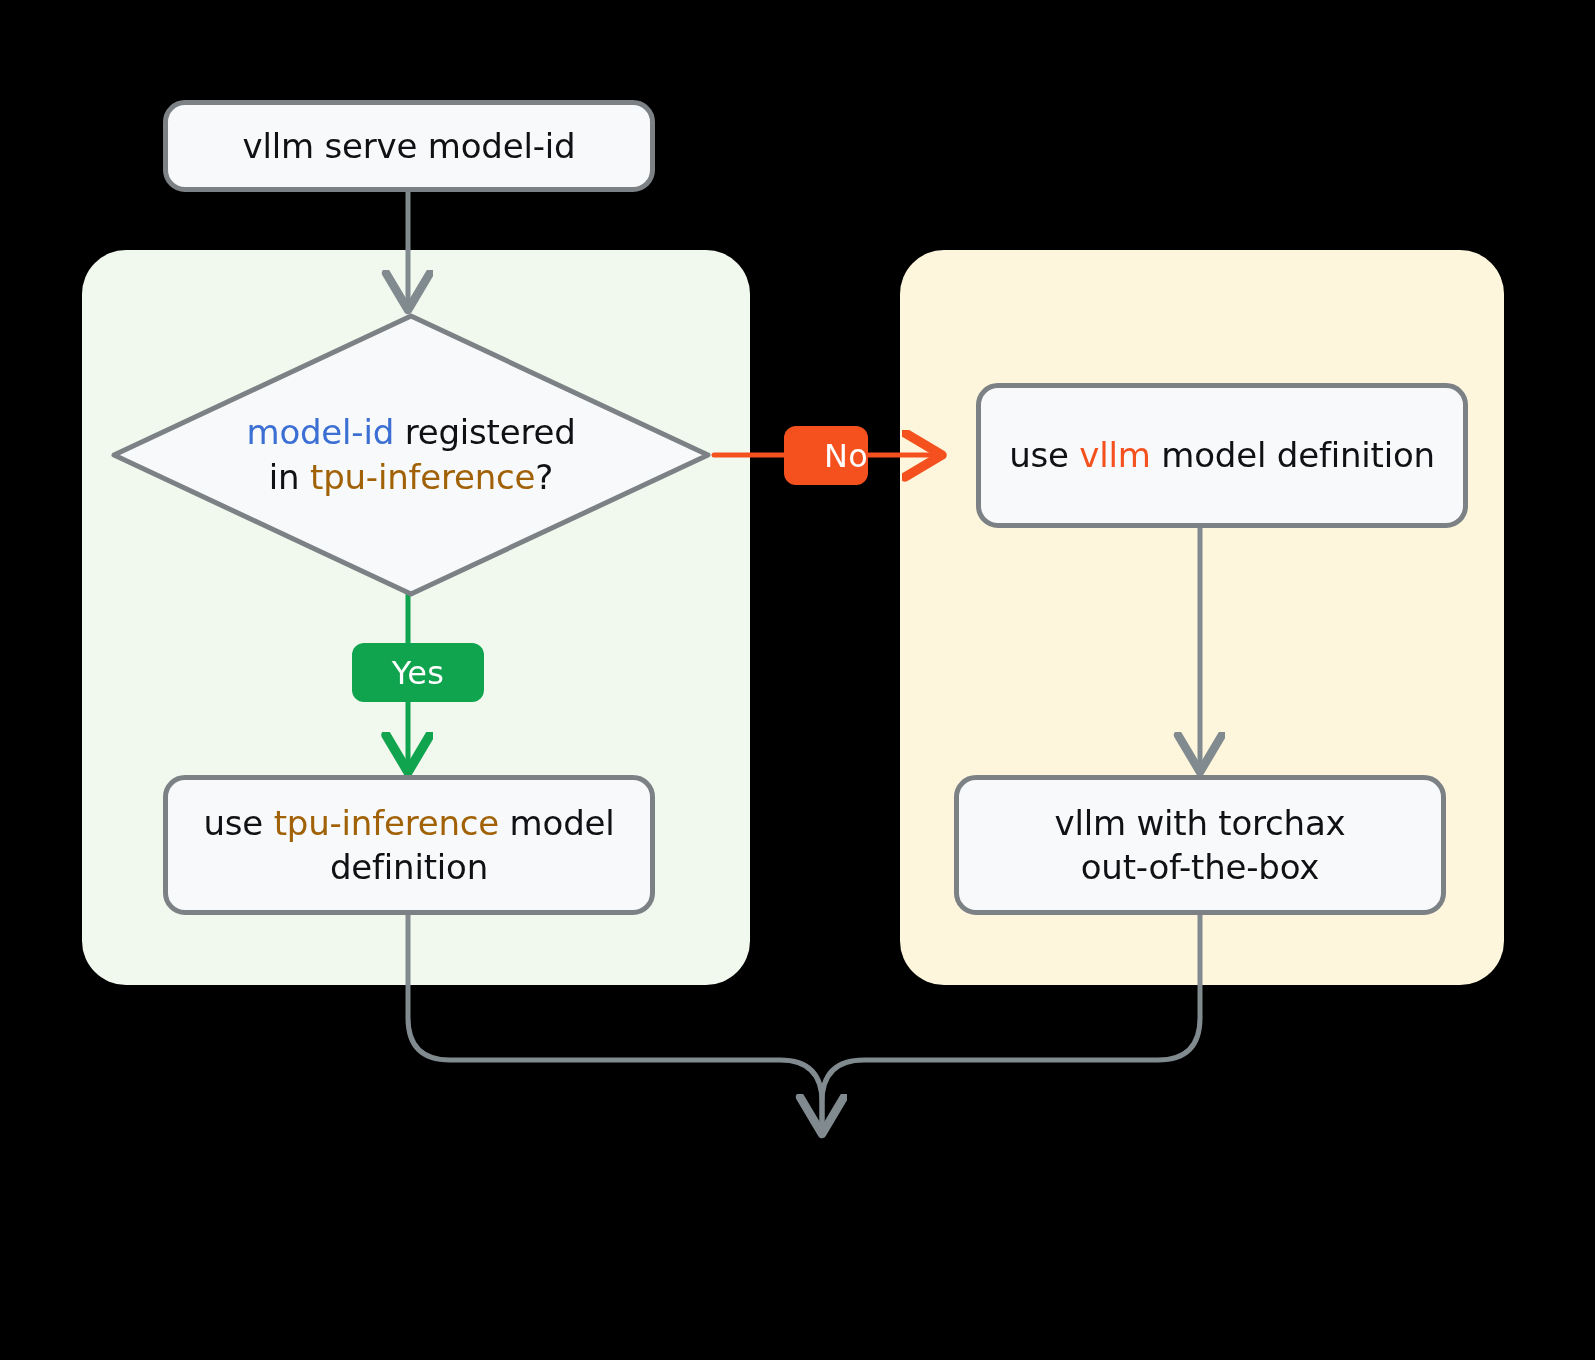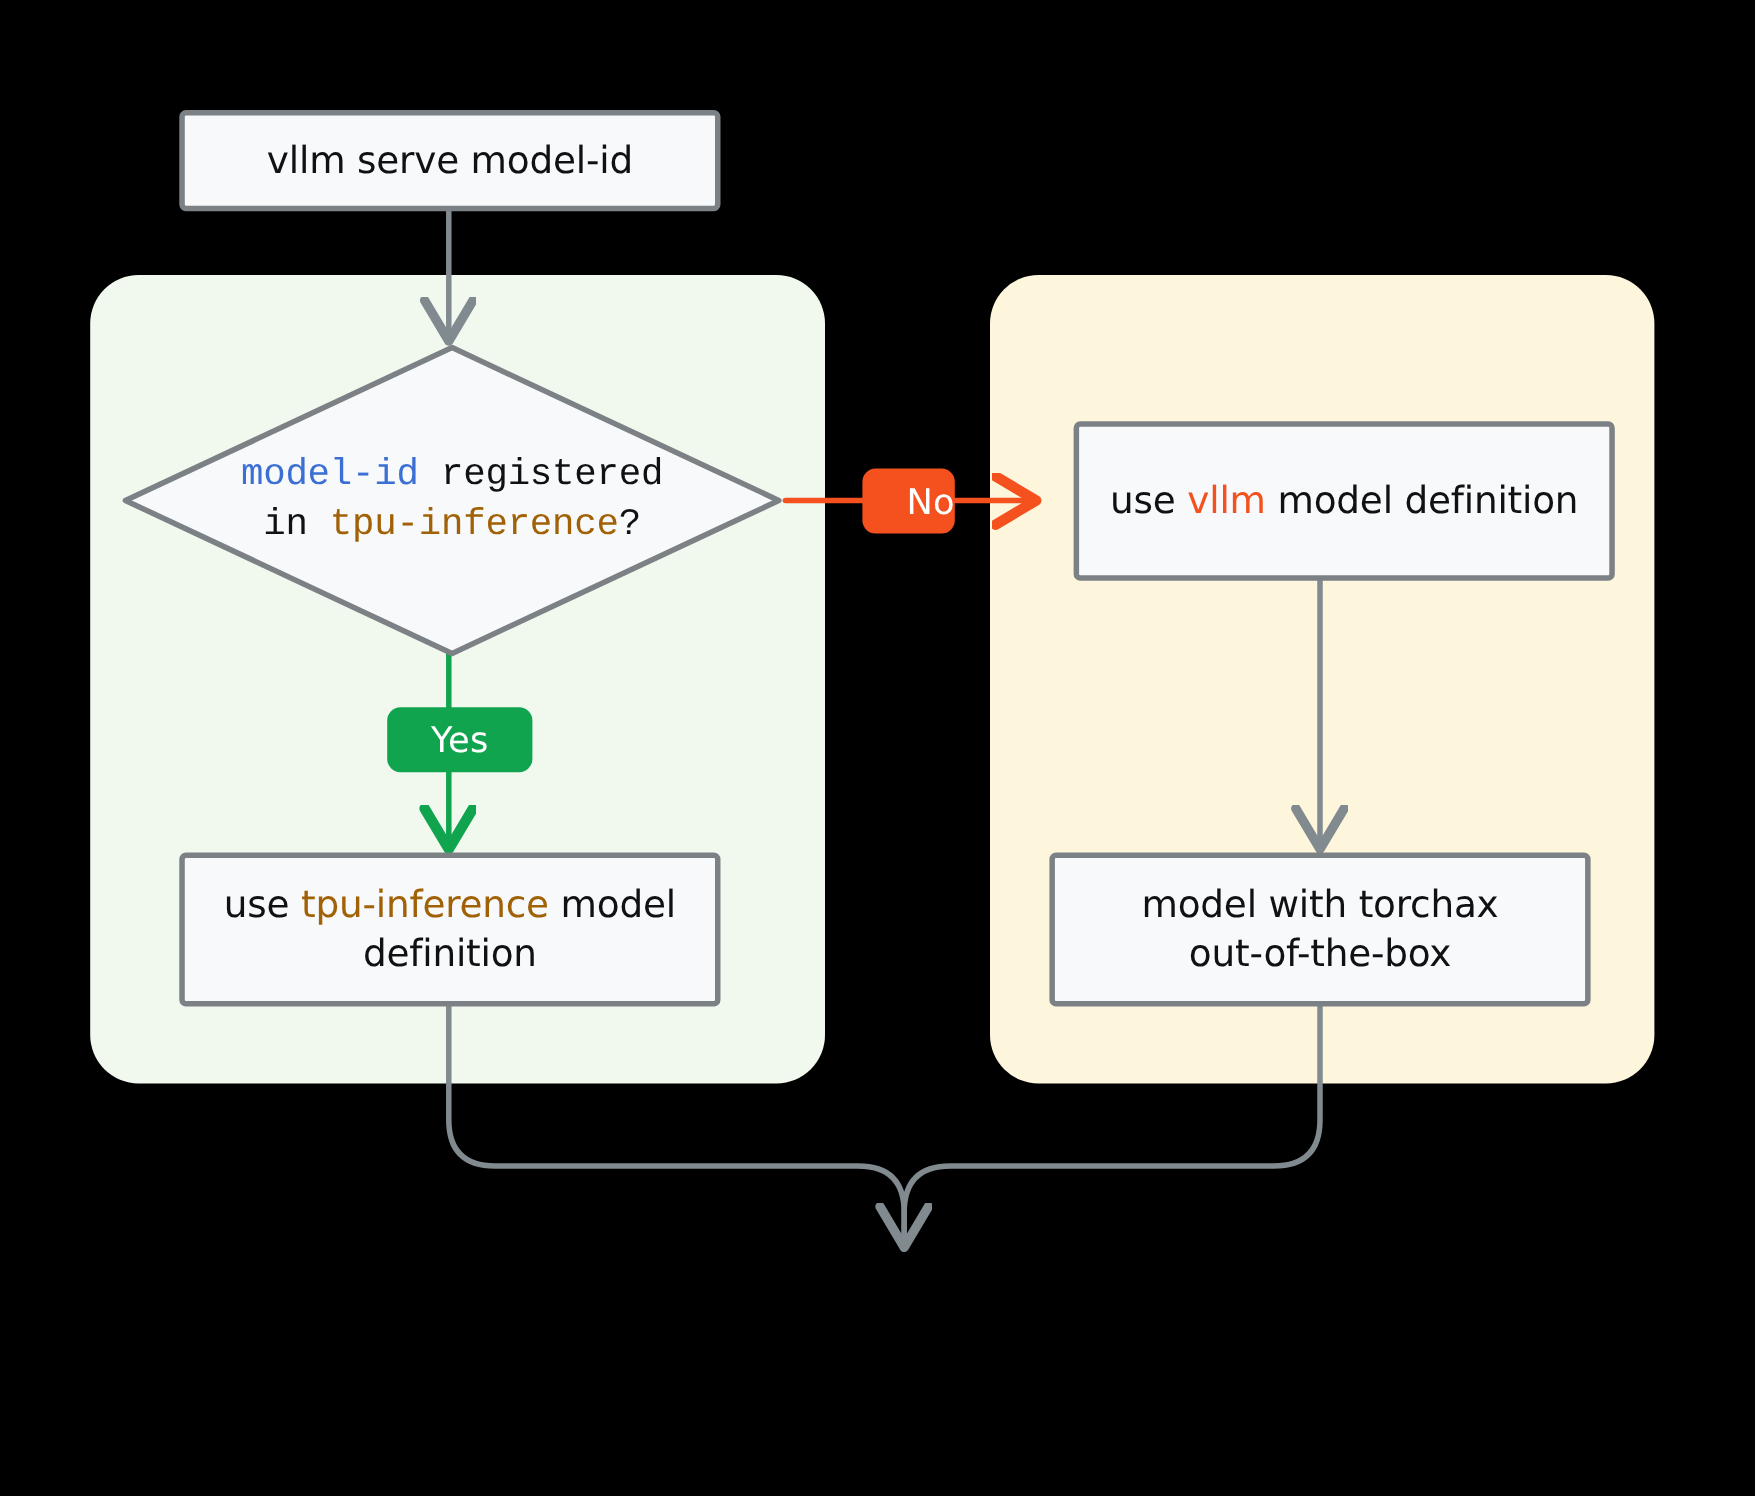--- a/index.html
+++ b/index.html
@@ -29,21 +29,21 @@
   }
   .panel {
     position: absolute;
     border-radius: 44px;
   }
   .node {
     position: absolute;
     box-sizing: border-box;
     background: #f8f9fa;
     border: 5px solid #7c8185;
-    border-radius: 6px;
+    border-radius: 22px;
     display: flex;
     align-items: center;
     justify-content: center;
     text-align: center;
     color: #101114;
     font-size: 34px;
     line-height: 1.3;
     letter-spacing: -0.2px;
     padding: 6px 14px;
   }
@@ -112,21 +112,21 @@
 
     <path d="M408,915 L408,1018 Q408,1060 450,1060 L780,1060 Q822,1060 822,1102 L822,1130" fill="none" stroke="#808a8f" stroke-width="5" stroke-linecap="round" stroke-linejoin="round" marker-end="url(#ah-gray)"></path>
 
     <path d="M1200,915 L1200,1018 Q1200,1060 1158,1060 L864,1060 Q822,1060 822,1102 L822,1130" fill="none" stroke="#808a8f" stroke-width="5" stroke-linecap="round" stroke-linejoin="round"></path>
   </svg>
 
   <div class="node" style="left:163px; top:100px; width:492px; height:92px;">
     <span class="txt">vllm serve model-id</span>
   </div>
 
-  <div class="diamond-wrap" style="left:108px; top:310px; width:606px; height:290px;font-family:Liberation Mono, monospace;">
+  <div class="diamond-wrap" style="left:108px; top:310px; width:606px; height:290px;">
     <svg width="606" height="290" viewBox="0 0 606 290">
       <path d="M303,6 L600,145 L303,284 L6,145 Z" fill="#f8f9fa" stroke="#7c8185" stroke-width="5" stroke-linejoin="round"></path>
     </svg>
     <div class="diamond-label">
       <div>
         <span class="tok-blue">model-id</span><span> registered</span><br>
         <span>in </span><span class="tok-green">tpu-inference</span><span>?</span>
       </div>
     </div>
   </div>
@@ -146,19 +146,19 @@
   </div>
 
   <div class="node" style="left:976px; top:383px; width:492px; height:145px;">
     <span class="txt">
       <span>use </span><span class="tok-orange">vllm</span><span> model definition</span>
     </span>
   </div>
 
   <div class="node" style="left:954px; top:775px; width:492px; height:140px;">
     <span class="txt">
-      <span>model with torchax</span><br>
+      <span>vllm with torchax</span><br>
       <span>out-of-the-box</span>
     </span>
   </div>
 
 
 </div>
 
 </body></html>

